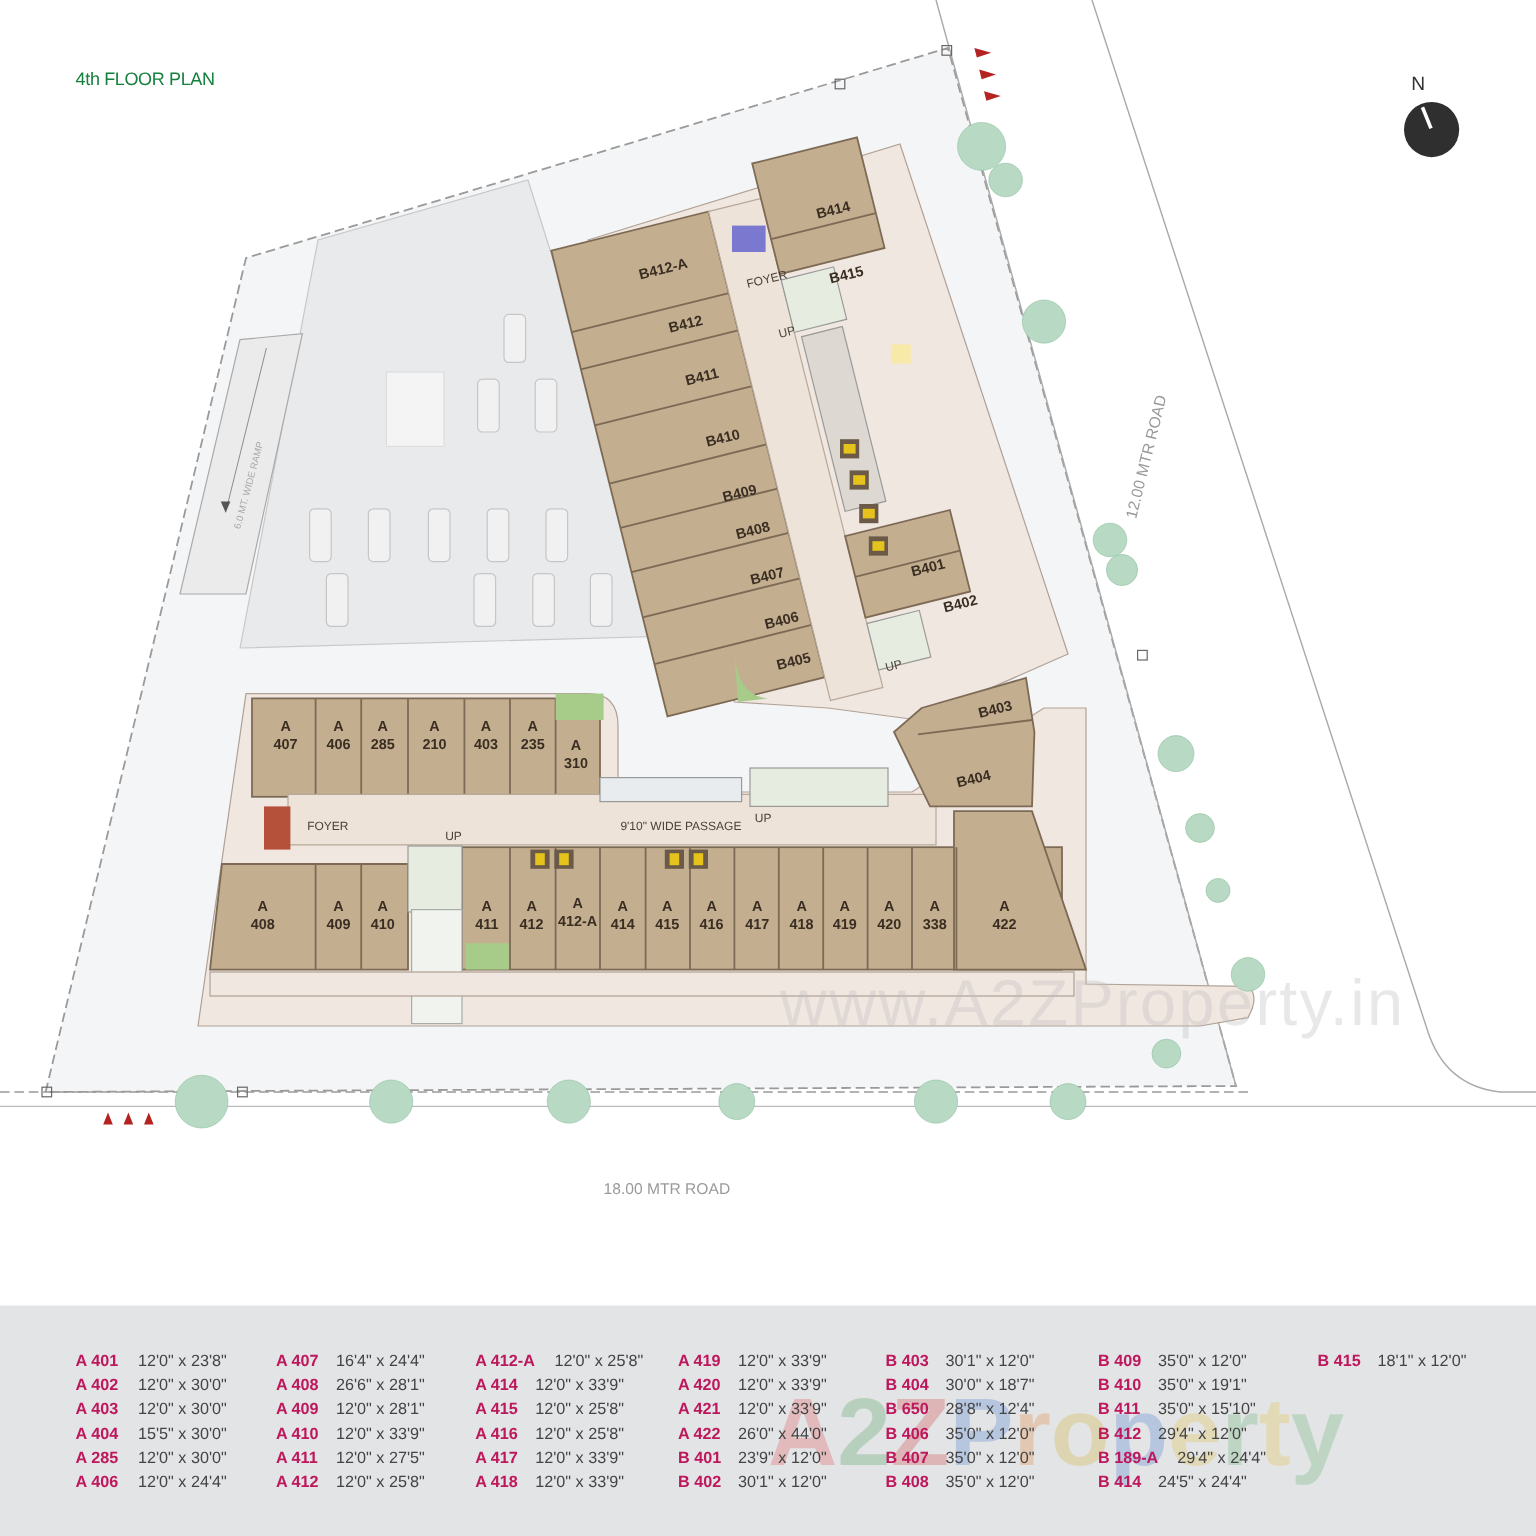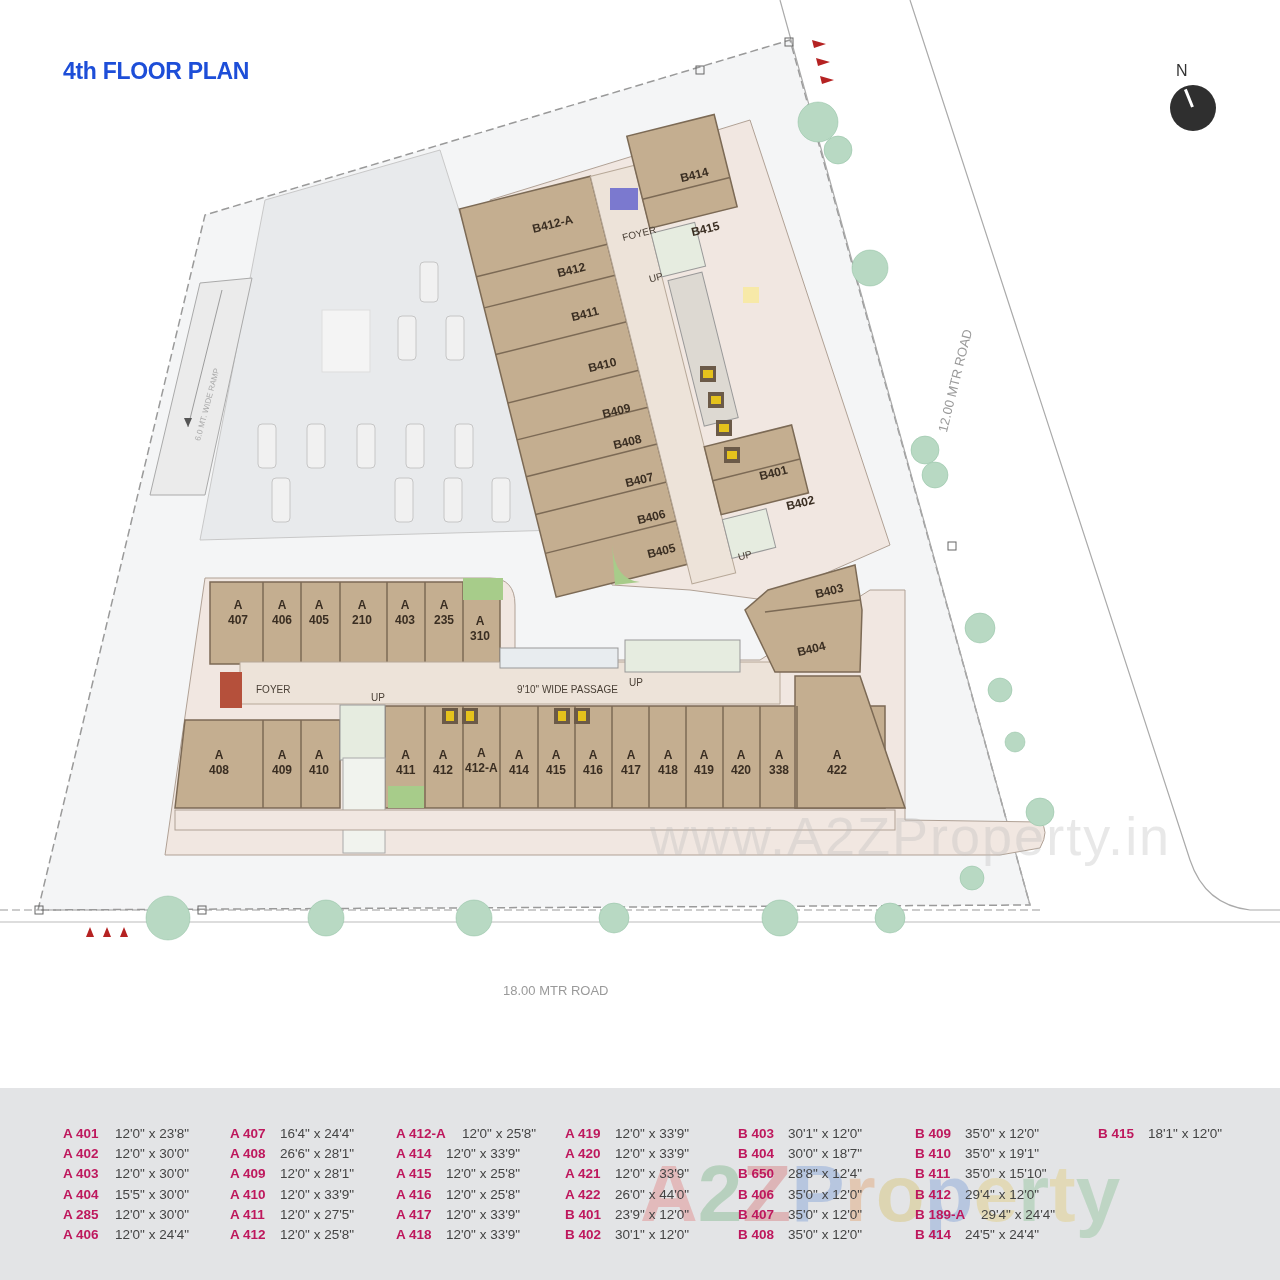--- a/index.html
+++ b/index.html
@@ -1,19 +1,19 @@
 <!DOCTYPE html>
 <html><head>
 <meta charset="utf-8">
 <style>
   * { box-sizing: border-box; margin: 0; padding: 0; }
   html, body { width: 1280px; height: 1280px; background: #ffffff; overflow: hidden; }
   body { font-family: "Liberation Sans", sans-serif; position: relative; }
   #plan { position: absolute; left: 0; top: 0; width: 1280px; height: 1088px; }
-  .title { position: absolute; left: 63px; top: 58px; font-size: 23px; font-weight: bold; color: #1d4ed8; letter-spacing: -0.3px; }
+  .title { position: absolute; left: 63px; top: 58px; font-size: 15px; font-weight: normal; color: #15803d; letter-spacing: -0.3px; }
   .north-label { position: absolute; left: 1176px; top: 62px; font-size: 16px; color: #333; }
   .north-disc { position: absolute; left: 1170px; top: 85px; width: 46px; height: 46px; border-radius: 50%; background: #2f2f2f; }
   .north-needle { position: absolute; left: 21px; top: 3px; width: 3px; height: 19px; background: #fff; transform: rotate(-22deg); transform-origin: bottom center; }
   .road-label { position: absolute; font-size: 13px; color: #9a9a9a; }
   .road-bottom { left: 503px; top: 983px; }
   .road-right { left: 935px; top: 430px; transform: rotate(-76deg); transform-origin: left top; white-space: nowrap; }
   .ramp-label { position: absolute; left: 170px; top: 400px; font-size: 8px; color: #aaa; transform: rotate(-75deg); white-space: nowrap; }
   .unit-label { position: absolute; font-size: 12px; font-weight: bold; color: #3a2e22; text-align: center; line-height: 15px; }
   .b-label { position: absolute; font-size: 12px; font-weight: bold; color: #3a2e22; white-space: nowrap; transform: rotate(-14deg); }
   .small-label { position: absolute; font-size: 10px; color: #4a4036; white-space: nowrap; }
@@ -210,21 +210,21 @@
 <div class="small-label" style="left:256px;top:684px;">FOYER</div>
 <div class="small-label" style="left:622px;top:228px;transform:rotate(-14deg);">FOYER</div>
 <div class="small-label" style="left:517px;top:684px;">9'10" WIDE PASSAGE</div>
 <div class="small-label" style="left:371px;top:692px;">UP</div>
 <div class="small-label" style="left:629px;top:677px;">UP</div>
 <div class="small-label" style="left:649px;top:272px;transform:rotate(-14deg);">UP</div>
 <div class="small-label" style="left:738px;top:550px;transform:rotate(-14deg);">UP</div>
 
 <div class="unit-label" style="left:228px;top:598px;"><span>A</span><br><span>407</span></div>
 <div class="unit-label" style="left:272px;top:598px;"><span>A</span><br><span>406</span></div>
-<div class="unit-label" style="left:309px;top:598px;"><span>A</span><br><span>405</span></div>
+<div class="unit-label" style="left:309px;top:598px;"><span>A</span><br><span>285</span></div>
 <div class="unit-label" style="left:352px;top:598px;"><span>A</span><br><span>210</span></div>
 <div class="unit-label" style="left:395px;top:598px;"><span>A</span><br><span>403</span></div>
 <div class="unit-label" style="left:434px;top:598px;"><span>A</span><br><span>235</span></div>
 <div class="unit-label" style="left:470px;top:614px;"><span>A</span><br><span>310</span></div>
 
 <div class="unit-label" style="left:209px;top:748px;"><span>A</span><br><span>408</span></div>
 <div class="unit-label" style="left:272px;top:748px;"><span>A</span><br><span>409</span></div>
 <div class="unit-label" style="left:309px;top:748px;"><span>A</span><br><span>410</span></div>
 <div class="unit-label" style="left:396px;top:748px;"><span>A</span><br><span>411</span></div>
 <div class="unit-label" style="left:433px;top:748px;"><span>A</span><br><span>412</span></div>

